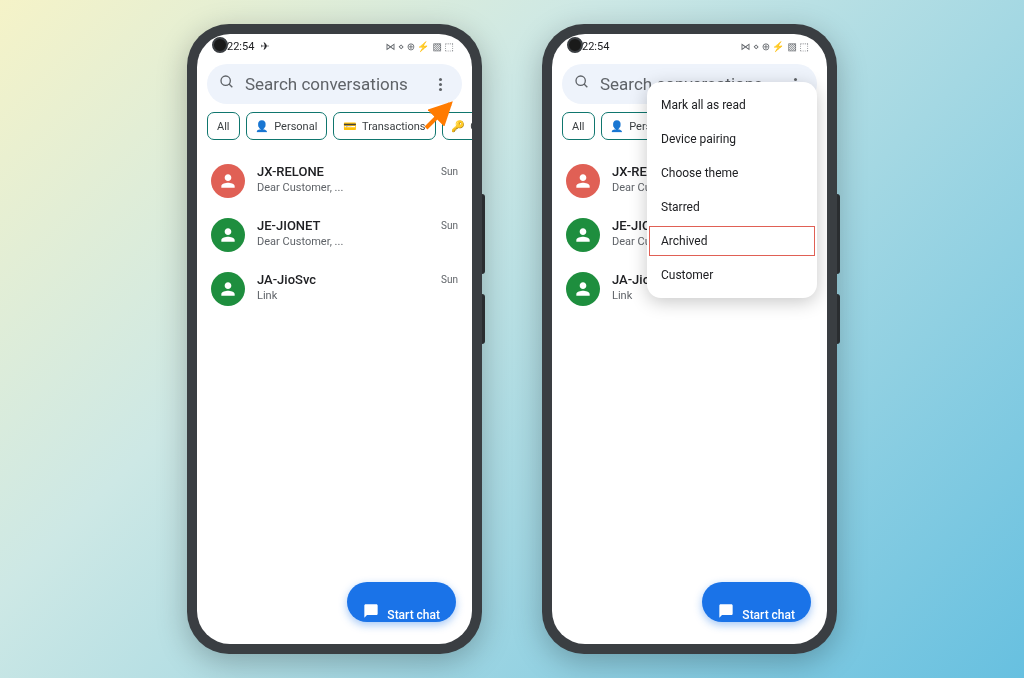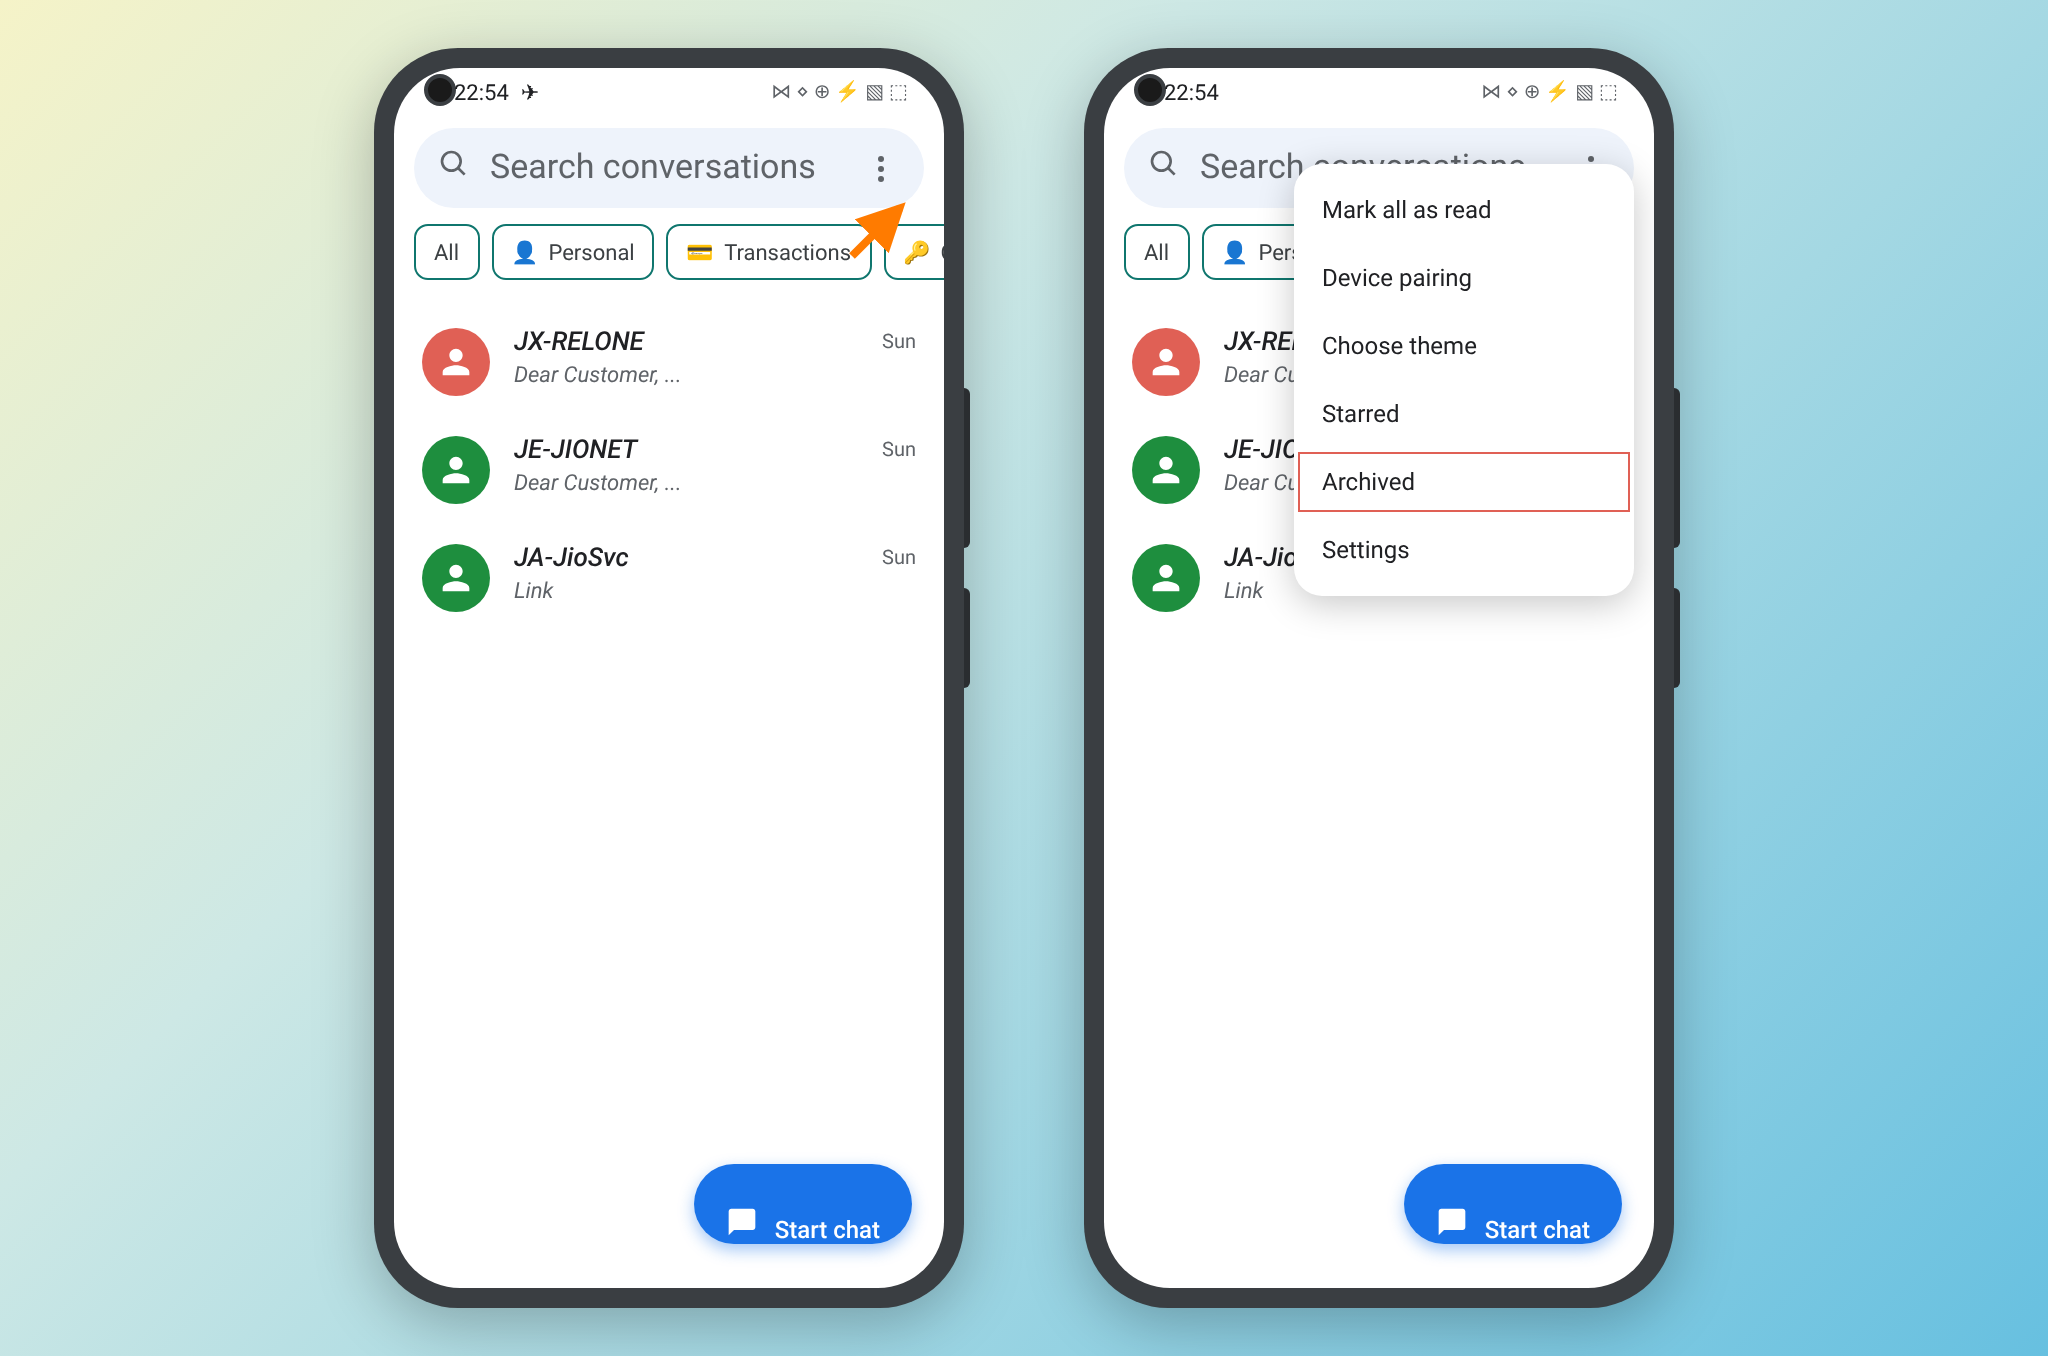--- a/index.html
+++ b/index.html
@@ -117,21 +117,21 @@
   }
   .avatar {
     width: 34px; height: 34px;
     border-radius: 50%;
     display:flex; align-items:center; justify-content:center;
     flex-shrink:0;
   }
   .avatar svg { width:20px; height:20px; fill:#fff; }
   .av-red { background:#e06055; }
   .av-green { background:#1e8e3e; }
-  .conv-body { flex:1; min-width:0;font-style:italic; }
+  .conv-body { flex:1; min-width:0; }
   .conv-name { font-size:13px; color:#202124; font-weight:500; }
   .conv-preview { font-size:11px; color:#5f6368; margin-top:2px; }
   .conv-time { font-size:10px; color:#5f6368; margin-top:2px; }
   .fab {
     position:absolute;
     bottom: 22px;
     right: 16px;
     height: 40px;
     background: #1a73e8;
     color:#fff;
@@ -320,21 +320,21 @@
           <span class="ci">💳</span>
         </div>
     </div>
 
     <div class="menu">
       <div class="menu-item">Mark all as read</div>
       <div class="menu-item">Device pairing</div>
       <div class="menu-item">Choose theme</div>
       <div class="menu-item">Starred</div>
       <div class="menu-item highlight">Archived</div>
-      <div class="menu-item">Settings</div>
+      <div class="menu-item">Customer</div>
     </div>
 
     <div class="convlist">
       <div class="conv">
         <div class="avatar av-red">
             <svg viewBox="0 0 24 24">
               <path d="M12 12c2.2 0 4-1.8 4-4s-1.8-4-4-4-4 1.8-4 4 1.8 4 4 4zm0 2c-2.7 0-8 1.3-8 4v2h16v-2c0-2.7-5.3-4-8-4z"></path>
             </svg>
           </div>
         <div class="conv-body">

